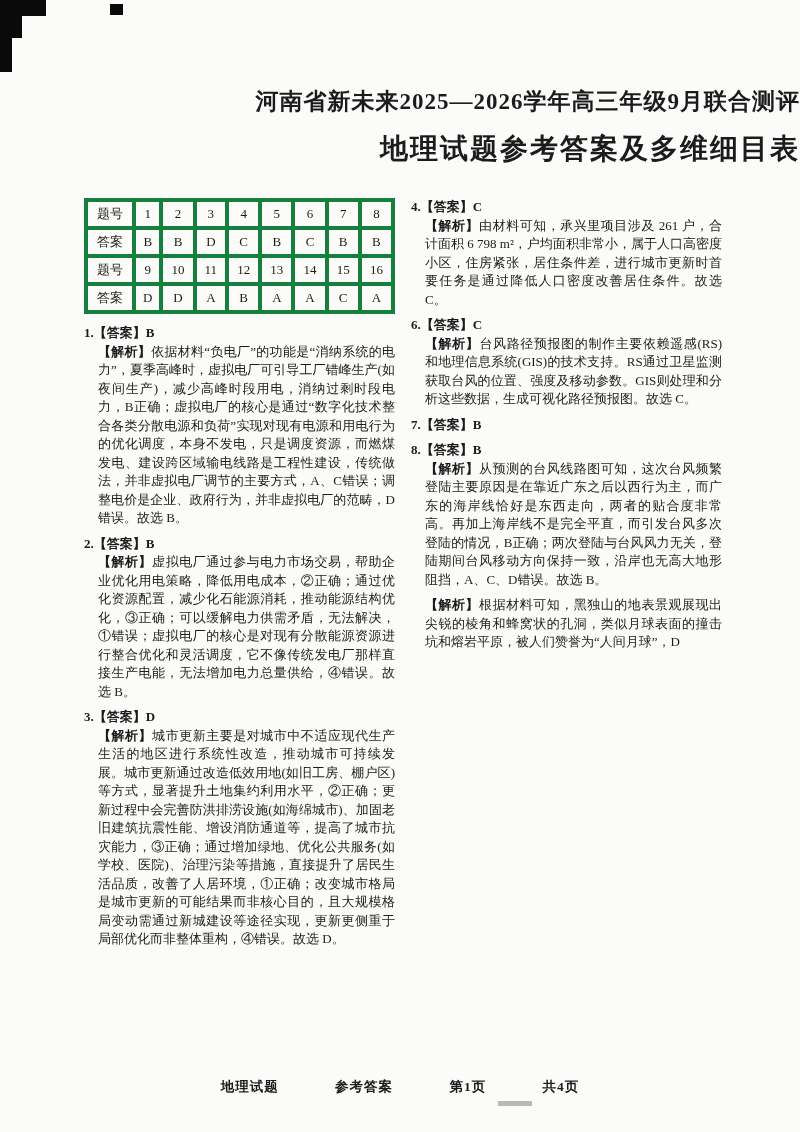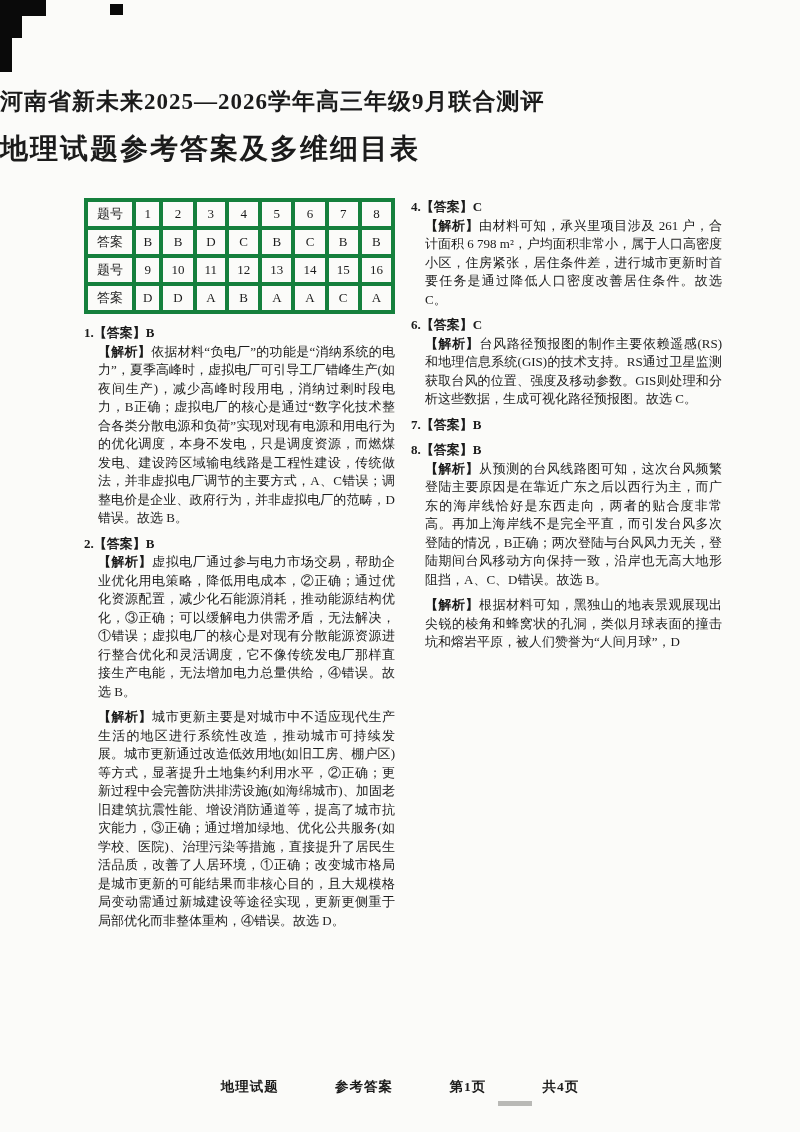--- a/index.html
+++ b/index.html
@@ -10,21 +10,21 @@
     background:#fbfbf9; color:#1b1b1b; overflow:hidden;
   }
   
   .artifact { position:absolute; background:#0a0a0a; }
   .art-1 { left:0; top:0;  width:46px; height:16px; }
   .art-2 { left:0; top:16px; width:22px; height:22px; }
   .art-3 { left:0; top:38px; width:12px; height:34px; }
   .art-4 { left:110px; top:4px; width:13px; height:11px; }
   .art-5 { left:498px; top:1101px; width:34px; height:5px; background:#b9b9b6; }
 
-  .titles { position:absolute; top:86px; left:0; width:100%; text-align:left; }
+  .titles { position:absolute; top:86px; left:0; width:100%; text-align:right; }
   .title-1 { font-size:23px; font-weight:bold; letter-spacing:1px; }
   .title-2 { font-size:28px; font-weight:bold; margin-top:13px; letter-spacing:2px; }
 
   .columns { position:absolute; top:198px; left:84px; width:638px; display:flex; gap:16px; }
   .col { width:311px; font-size:13px; line-height:18.5px; }
 
   table.answer-key { width:100%; border-collapse:collapse; margin-bottom:10px; }
   table.answer-key td {
     border:4px solid #15803d; text-align:center; height:28px;
     font-size:13px; padding:0 2px;
@@ -115,20 +115,21 @@
         <div class="ans-head">1.【答案】B</div>
         <div class="ans-body"><b>【解析】</b><span>依据材料“负电厂”的功能是“消纳系统的电力”，夏季高峰时，虚拟电厂可引导工厂错峰生产(如夜间生产)，减少高峰时段用电，消纳过剩时段电力，B正确；虚拟电厂的核心是通过“数字化技术整合各类分散电源和负荷”实现对现有电源和用电行为的优化调度，本身不发电，只是调度资源，而燃煤发电、建设跨区域输电线路是工程性建设，传统做法，并非虚拟电厂调节的主要方式，A、C错误；调整电价是企业、政府行为，并非虚拟电厂的范畴，D错误。故选 B。</span></div>
       </div>
 
       <div class="ans-item">
         <div class="ans-head">2.【答案】B</div>
         <div class="ans-body"><b>【解析】</b><span>虚拟电厂通过参与电力市场交易，帮助企业优化用电策略，降低用电成本，②正确；通过优化资源配置，减少化石能源消耗，推动能源结构优化，③正确；可以缓解电力供需矛盾，无法解决，①错误；虚拟电厂的核心是对现有分散能源资源进行整合优化和灵活调度，它不像传统发电厂那样直接生产电能，无法增加电力总量供给，④错误。故选 B。</span></div>
       </div>
 
       <div class="ans-item">
+        <div class="ans-head">3.【答案】D</div>
         <div class="ans-body"><b>【解析】</b><span>城市更新主要是对城市中不适应现代生产生活的地区进行系统性改造，推动城市可持续发展。城市更新通过改造低效用地(如旧工房、棚户区)等方式，显著提升土地集约利用水平，②正确；更新过程中会完善防洪排涝设施(如海绵城市)、加固老旧建筑抗震性能、增设消防通道等，提高了城市抗灾能力，③正确；通过增加绿地、优化公共服务(如学校、医院)、治理污染等措施，直接提升了居民生活品质，改善了人居环境，①正确；改变城市格局是城市更新的可能结果而非核心目的，且大规模格局变动需通过新城建设等途径实现，更新更侧重于局部优化而非整体重构，④错误。故选 D。</span></div>
       </div>
 
     </div>
 
     <div class="col">
 
       <div class="ans-item">
         <div class="ans-head">4.【答案】C</div>
         <div class="ans-body"><b>【解析】</b><span>由材料可知，承兴里项目涉及 261 户，合计面积 6 798 m²，户均面积非常小，属于人口高密度小区，住房紧张，居住条件差，进行城市更新时首要任务是通过降低人口密度改善居住条件。故选 C。</span></div>

